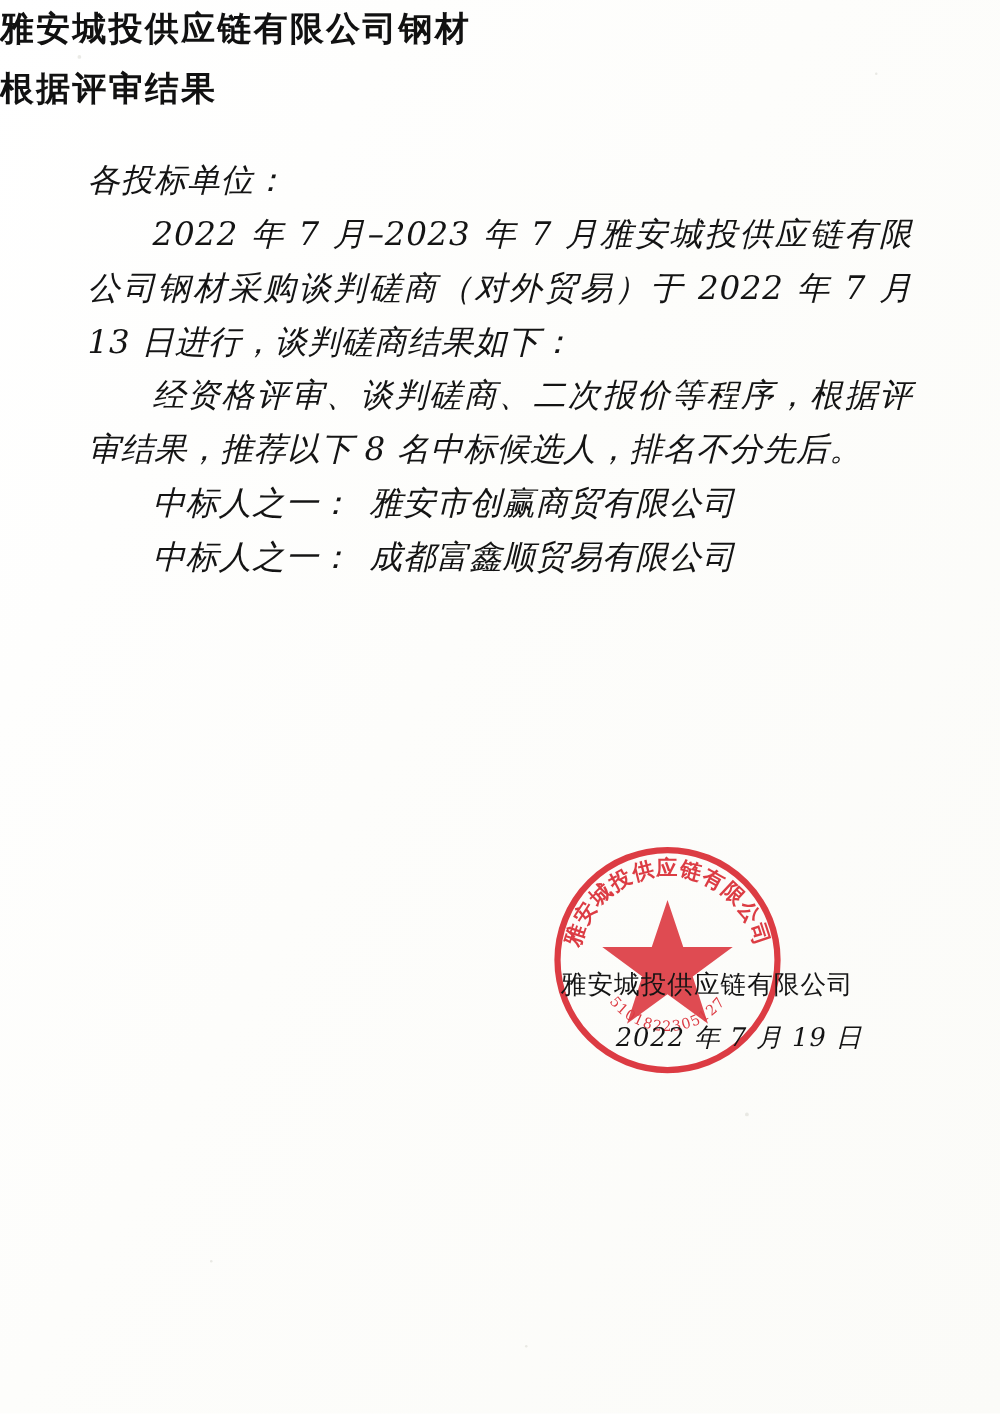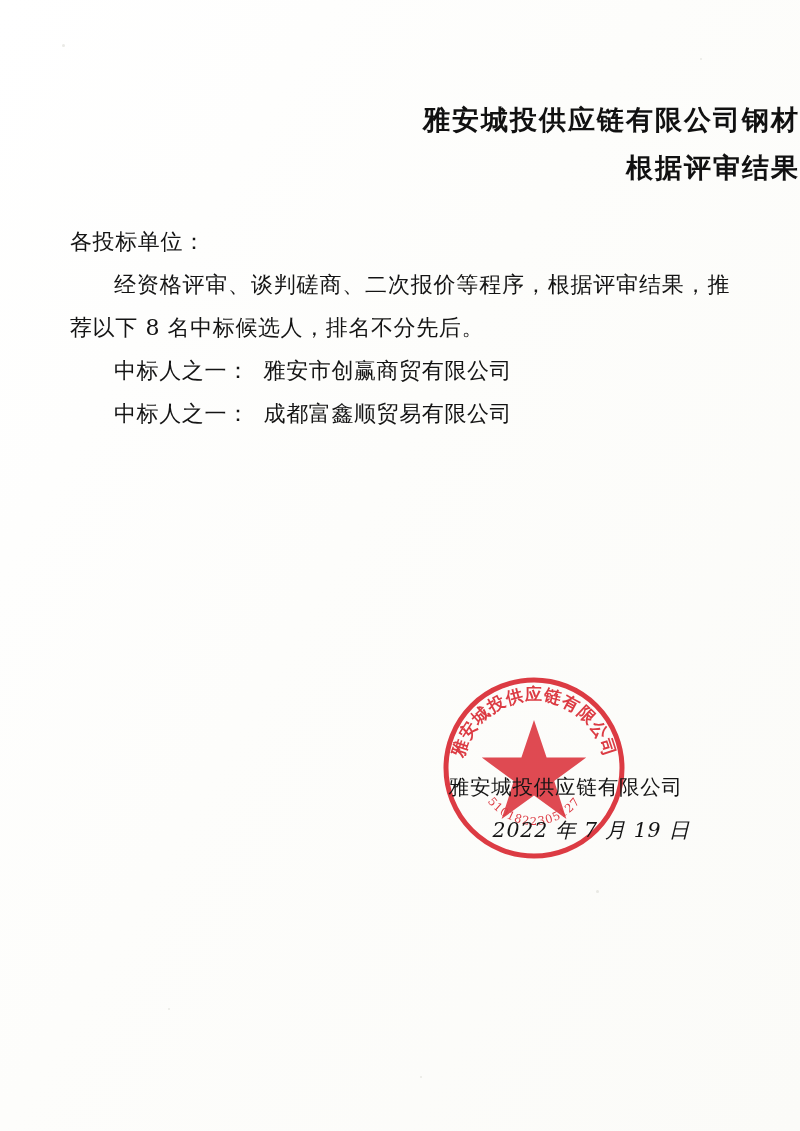--- a/index.html
+++ b/index.html
@@ -22,36 +22,36 @@
     background: linear-gradient(120deg, #ffffff 0%, #fdfdfb 45%, #fbfbf8 100%);
   }
   
   .speck {
     position: absolute;
     background: #d8d8d2;
     border-radius: 50%;
     opacity: .55;
   }
   .title-block {
-    padding-top: 96px;
-    text-align: right;
+    text-align: left;
   }
   .title-line {
     font-size: 27px;
     font-weight: bold;
     letter-spacing: 2px;
     line-height: 48px;
     color: #111;
   }
   .body-block {
     margin: 28px 70px 0 70px;
-    font-size: 22px;
+    font-size: 26px;
     line-height: 43px;
     color: #141414;
     letter-spacing: .6px;
+    font-style: italic;
   }
   .para {
     margin: 0;
     text-align: justify;
   }
   .indent-1 { text-indent: 0; }
   .indent-2 { text-indent: 2em; }
   .name-line {
     text-indent: 2em;
     margin: 0;
@@ -105,20 +105,21 @@
   <div class="speck" style="left:168px;top:1008px;width:2px;height:2px;"></div>
   <div class="speck" style="left:420px;top:1076px;width:2px;height:2px;"></div>
 
   <div class="title-block">
     <div class="title-line">雅安城投供应链有限公司钢材</div>
     <div class="title-line">根据评审结果</div>
   </div>
 
   <div class="body-block">
     <p class="para indent-1">各投标单位：</p>
+    <p class="para indent-2">2022 年 7 月–2023 年 7 月雅安城投供应链有限公司钢材采购谈判磋商（对外贸易）于 2022 年 7 月 13 日进行，谈判磋商结果如下：</p>
     <p class="para indent-2">经资格评审、谈判磋商、二次报价等程序，根据评审结果，推荐以下 8 名中标候选人，排名不分先后。</p>
 
     <p class="name-line">
       <span>中标人之一：</span><span class="name-gap"></span><span>雅安市创赢商贸有限公司</span>
     </p>
     <p class="name-line">
       <span>中标人之一：</span><span class="name-gap"></span><span>成都富鑫顺贸易有限公司</span>
     </p>
 
   </div>

